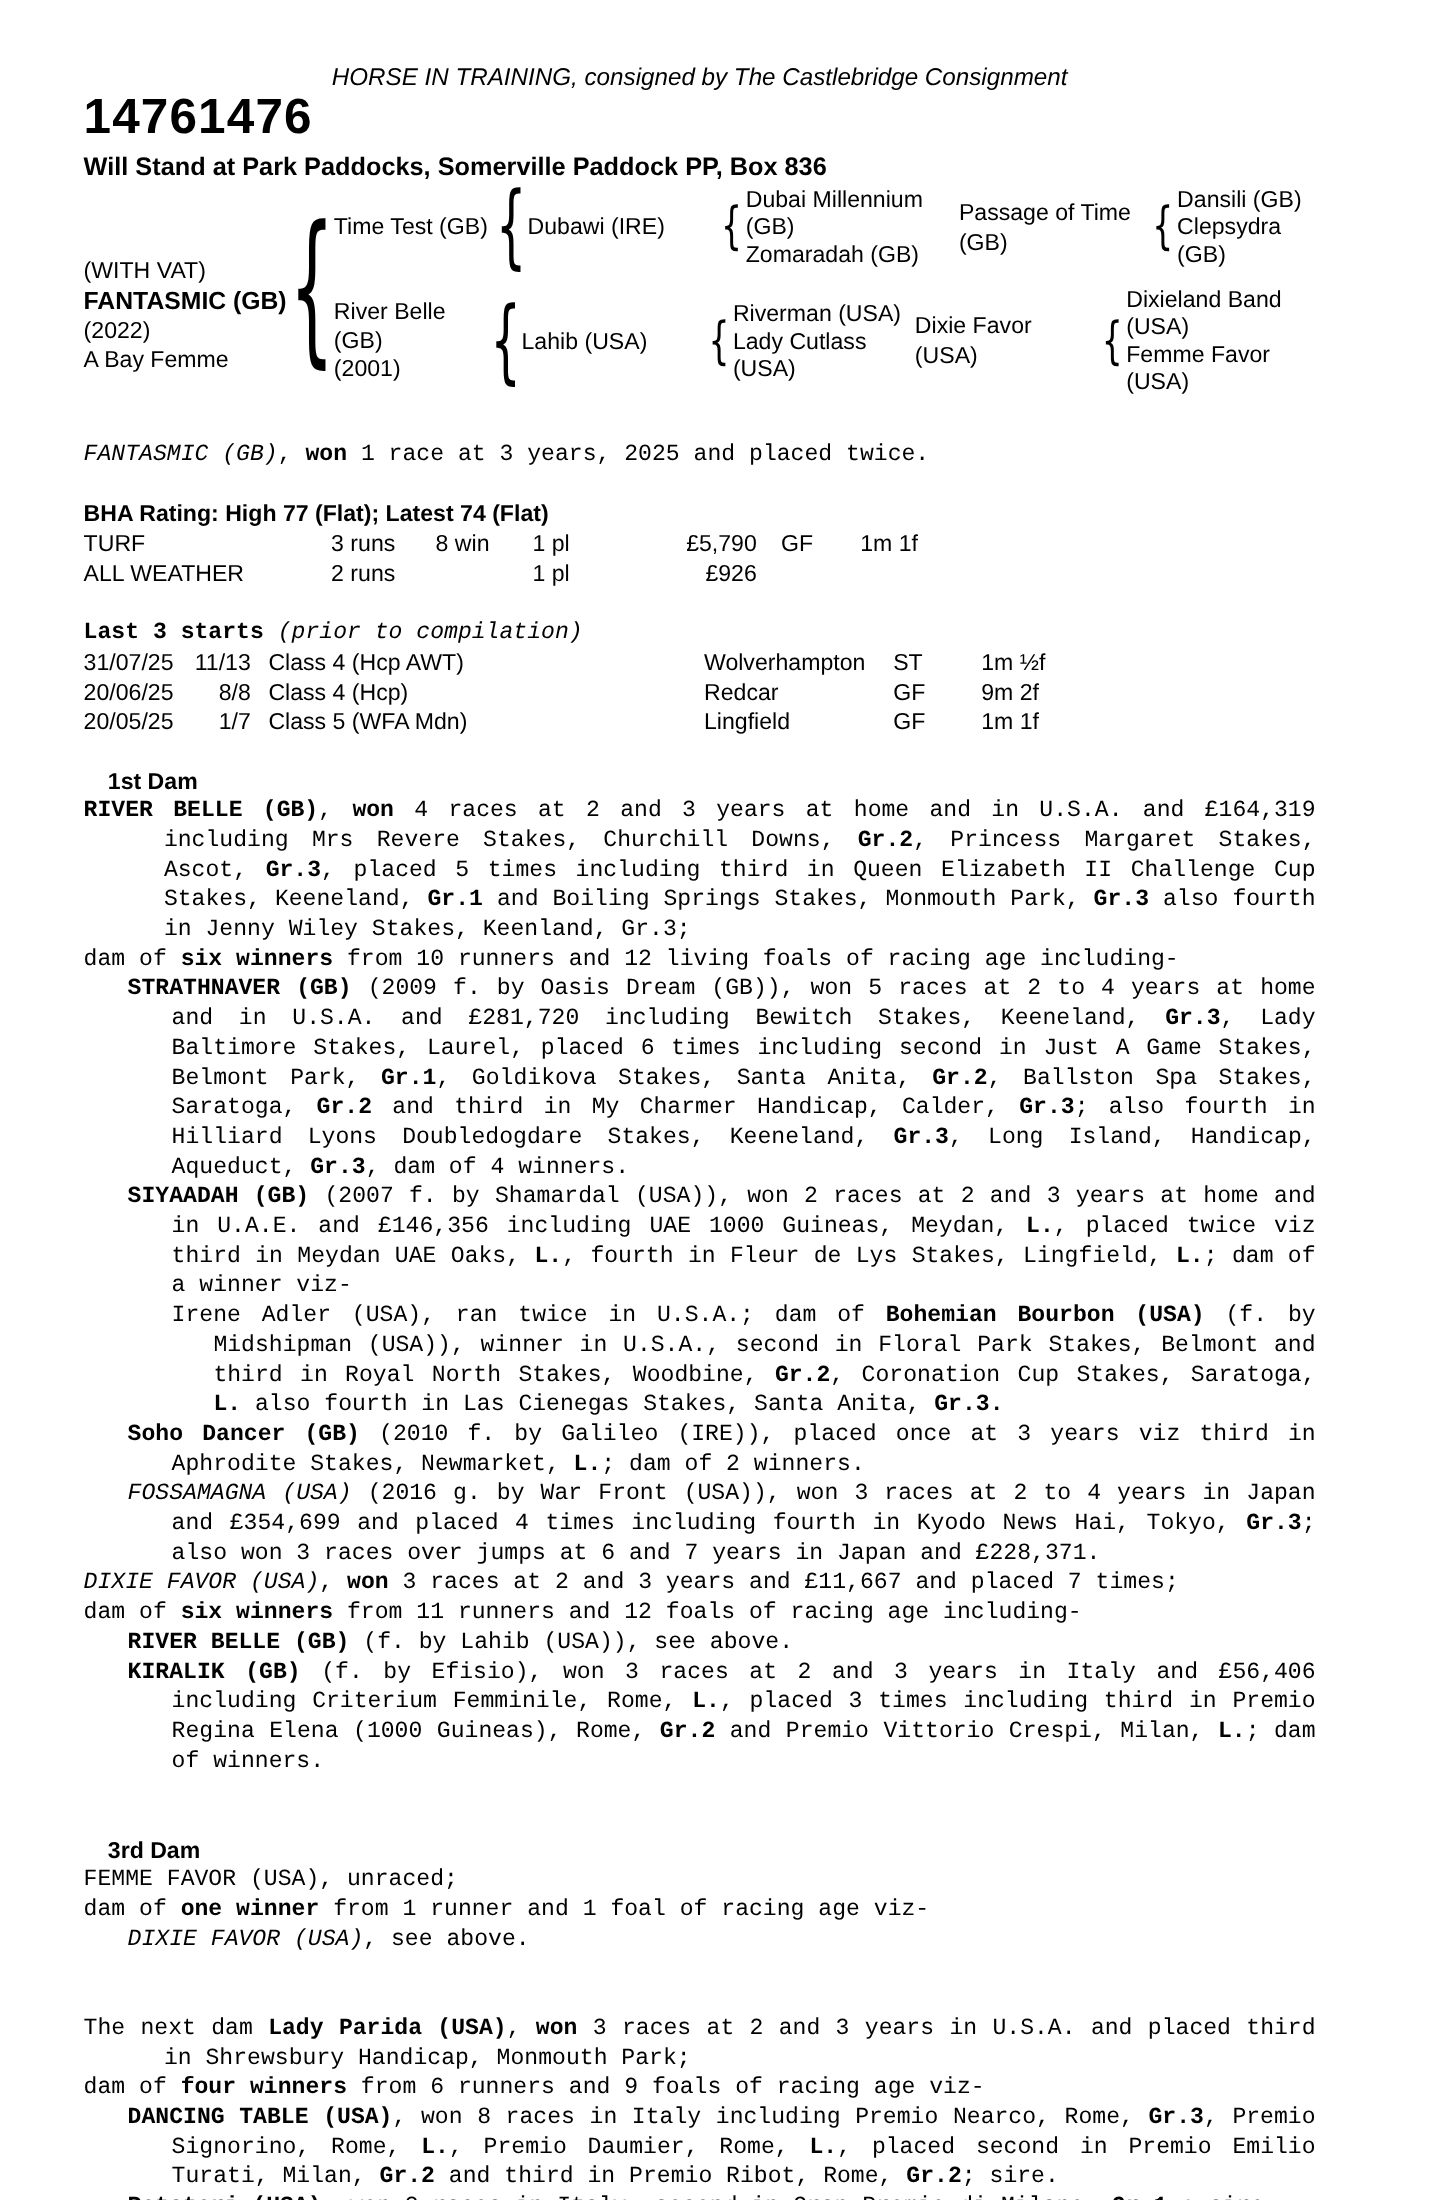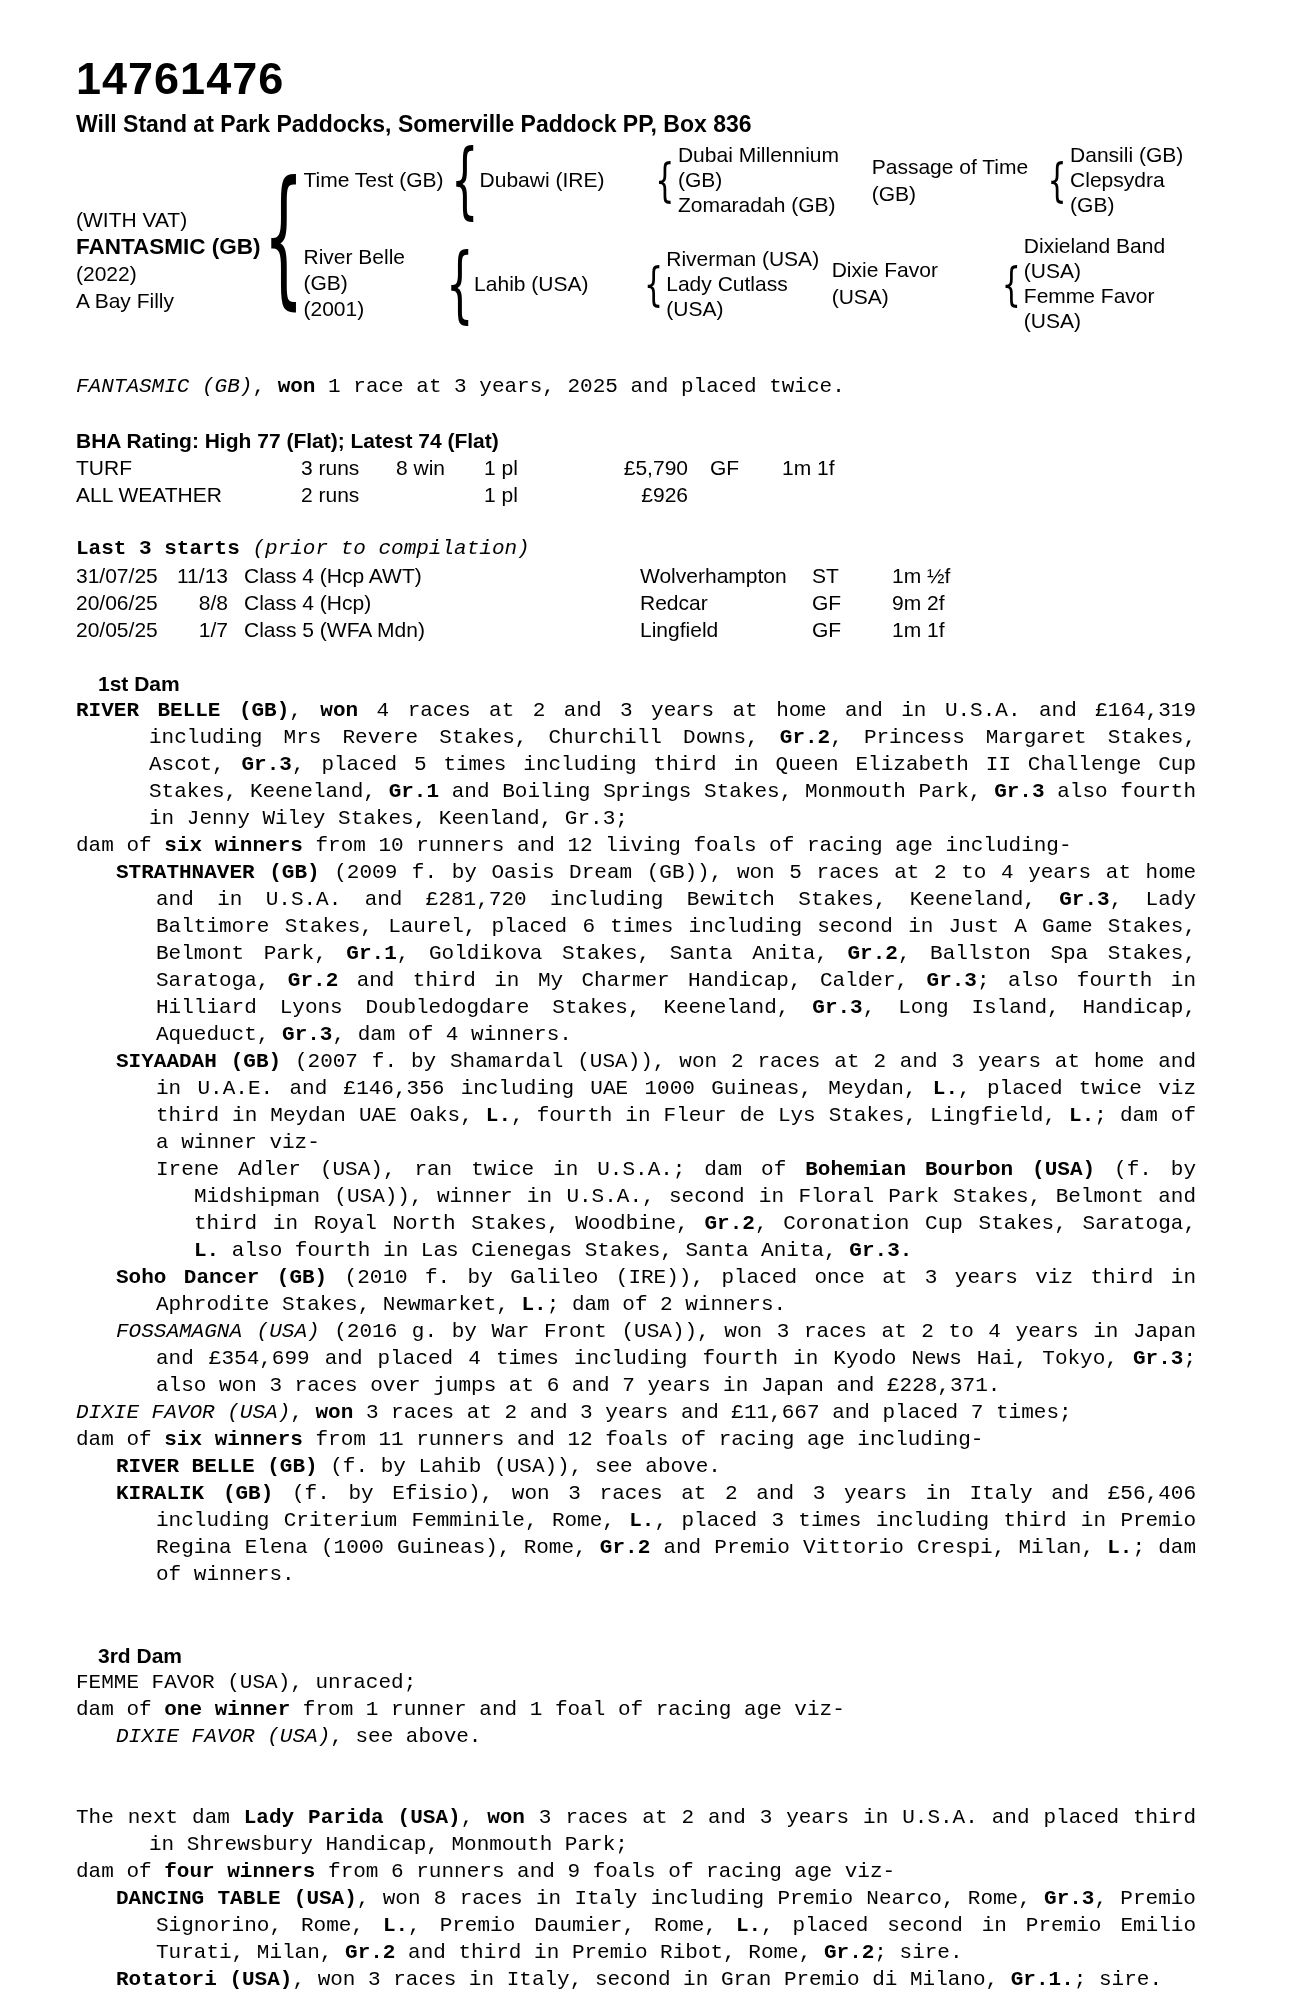--- a/index.html
+++ b/index.html
@@ -57,36 +57,37 @@
   .pB { margin-left:80px; text-indent:-40px; text-align:justify; }
   .pC { margin-left:118px; text-indent:-38px; text-align:justify; }
   .p0 { text-align:left; }
   .b { font-weight:bold; } .i { font-style:italic; }
 </style>
 </head>
 <body>
 
 <div class="page">
 
+  <div class="consign">HORSE IN TRAINING, consigned by The Castlebridge Consignment</div>
 
   <div class="lots">
     <div>1476</div>
     <div>1476</div>
   </div>
 
   <div class="text-col">
 
     <div class="stand">Will Stand at Park Paddocks, Somerville Paddock PP, Box 836</div>
 
     <div class="pedigree">
       <div class="ped-subject">
         <div class="vat">(WITH VAT)</div>
         <div class="name">FANTASMIC (GB)</div>
         <div>(2022)</div>
-        <div>A Bay Filly</div>
+        <div>A Bay Femme</div>
       </div>
       <div class="brace brace-xl">
           <span>{</span>
         </div>
       <div class="ped-tree">
 
         <div class="ped-half">
           <div class="ped-parent">
             <div>Time Test (GB)</div>
             <div></div>

